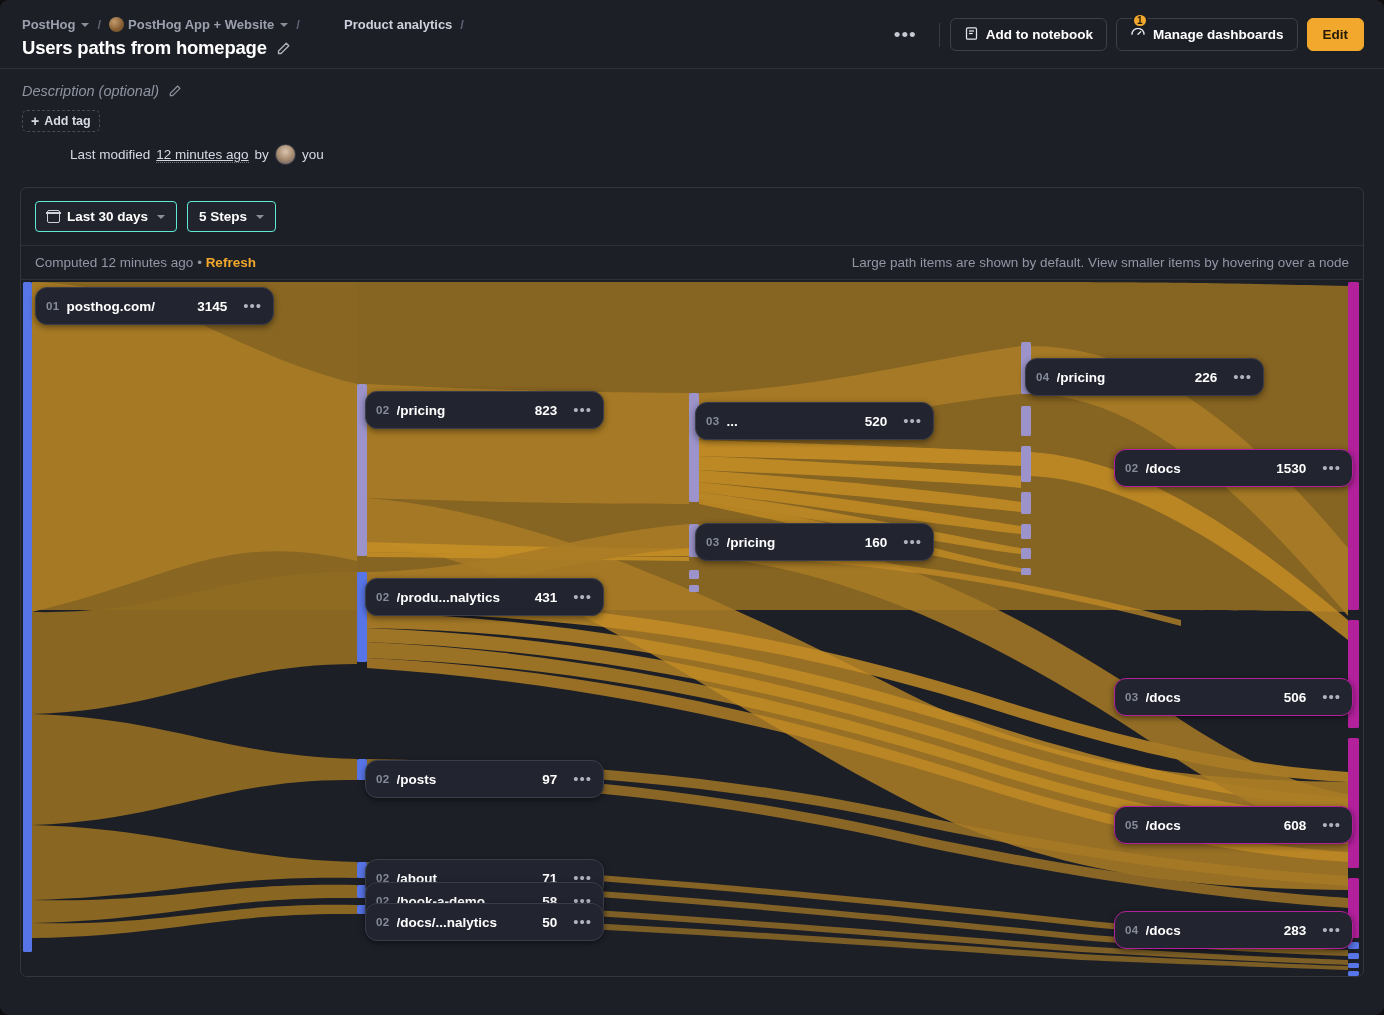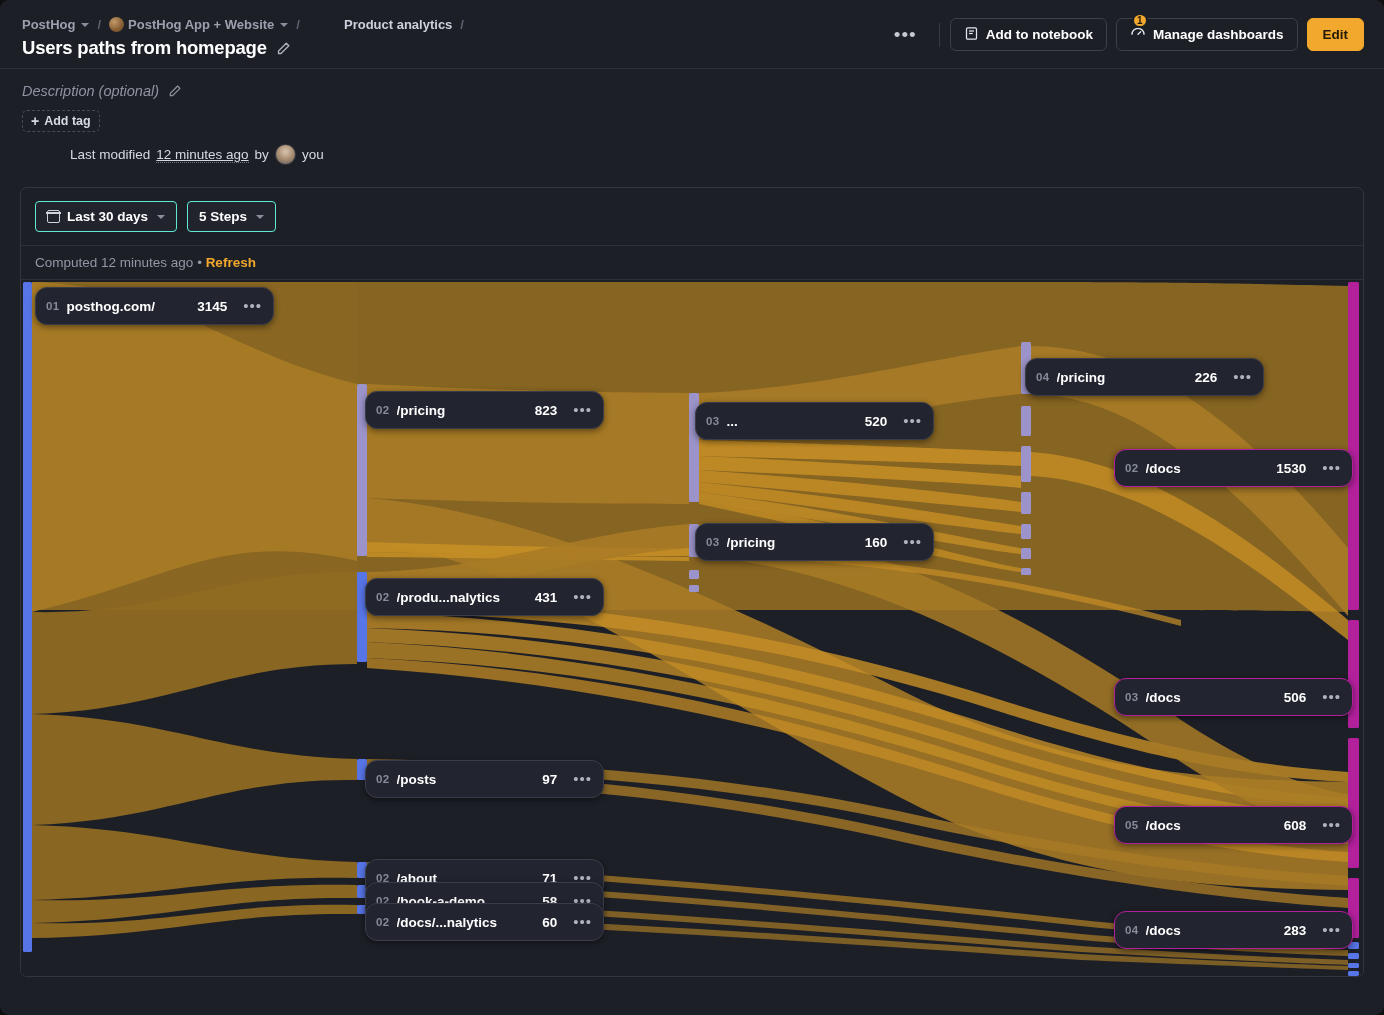--- a/index.html
+++ b/index.html
@@ -295,20 +295,21 @@
         <i class="chev"></i>
       </button>
     </div>
 
     <div class="card-sub">
       <div>
         <span class="computed">Computed 12 minutes ago</span>
         <span class="computed">•</span>
         <span class="refresh">Refresh</span>
       </div>
+      <div class="hint">Large path items are shown by default. View smaller items by hovering over a node</div>
     </div>
 
     <div class="sankey-wrap">
       <svg class="sankey-svg" width="1342" height="698" viewBox="0 0 1342 698">
         <defs>
           <linearGradient id="lg" x1="0" y1="0" x2="1" y2="0">
             <stop offset="0%" stop-color="#9a6f23"></stop>
             <stop offset="100%" stop-color="#c78f26"></stop>
           </linearGradient>
         </defs>
@@ -441,21 +442,21 @@
       <div class="node-box" style="left:344px; top:602px; width:239px; z-index:3;">
         <span class="node-idx">02</span>
         <span class="node-label">/book-a-demo</span>
         <span class="node-value">58</span>
         <span class="node-dots">•••</span>
       </div>
 
       <div class="node-box" style="left:344px; top:623px; width:239px; z-index:4;">
         <span class="node-idx">02</span>
         <span class="node-label">/docs/...nalytics</span>
-        <span class="node-value">60</span>
+        <span class="node-value">50</span>
         <span class="node-dots">•••</span>
       </div>
 
       <div class="node-box" style="left:674px; top:122px; width:239px;">
         <span class="node-idx">03</span>
         <span class="node-label">...</span>
         <span class="node-value">520</span>
         <span class="node-dots">•••</span>
       </div>
 

